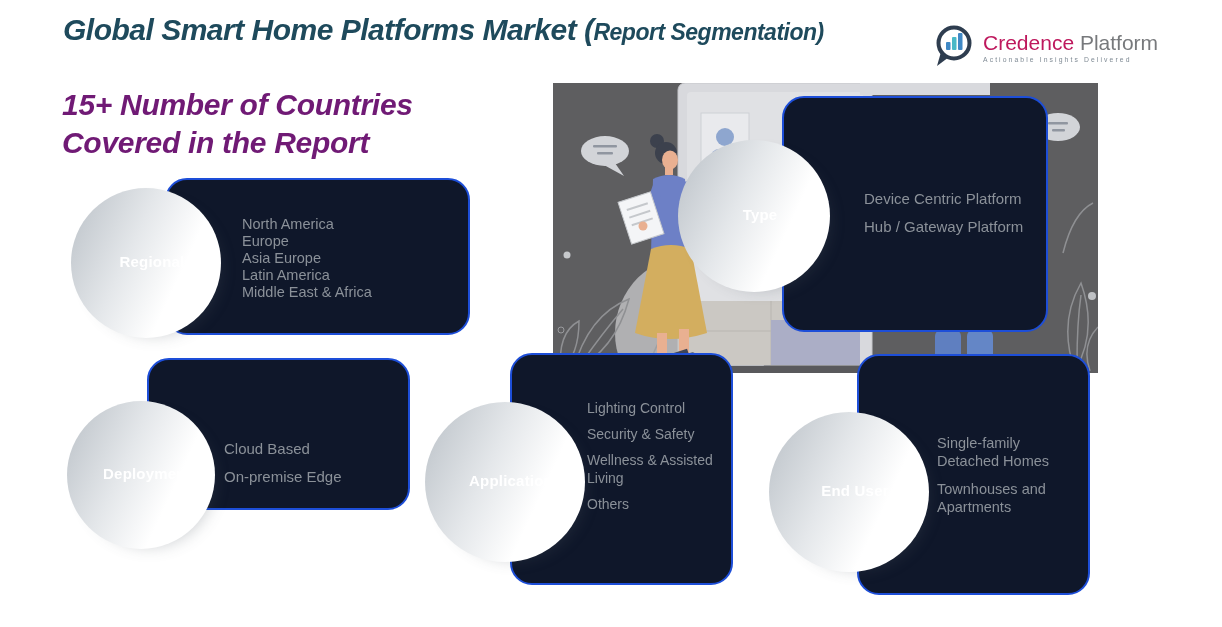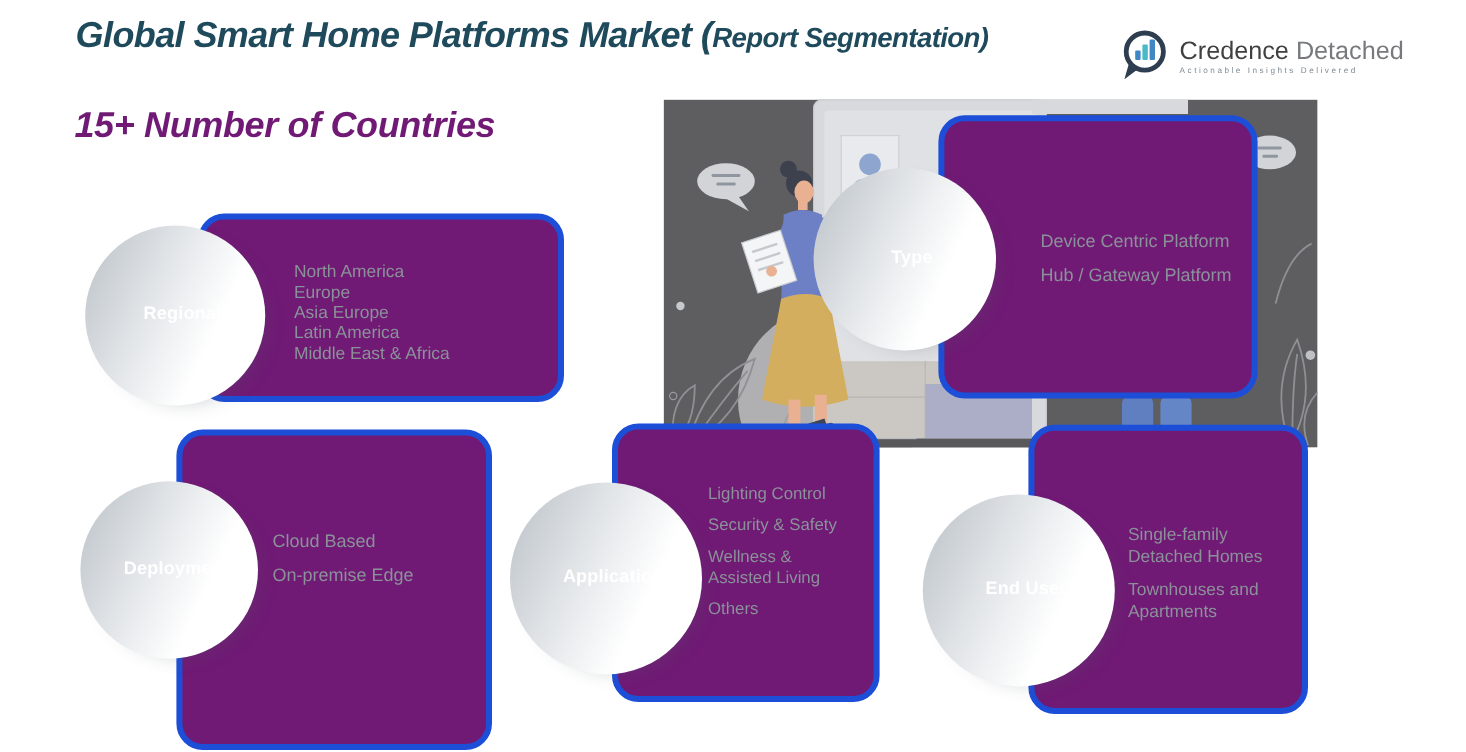--- a/index.html
+++ b/index.html
@@ -9,33 +9,33 @@
   
   .title{position:absolute;left:63px;top:13px;white-space:nowrap;
          font-style:italic;font-weight:bold;color:#1e4a5c;letter-spacing:-0.5px;}
   .title .t-main{font-size:30px;}
   .title .t-paren{font-size:23px;}
 
   .logo{position:absolute;left:933px;top:24px;display:flex;align-items:flex-start;gap:6px;}
   .logo-icon{width:44px;height:46px;flex:0 0 auto;}
   .logo-textwrap{padding-top:8px;}
   .logo-brand{font-size:21px;line-height:22px;}
-  .logo-brand .b1{color:#404040;}
+  .logo-brand .b1{color:#be185d;}
   .logo-brand .b2{color:#77797c;}
   .logo-tagline{font-size:6.8px;letter-spacing:2.1px;color:#7f8a94;margin-top:2px;white-space:nowrap;}
 
   
   .headline{position:absolute;left:62px;top:86px;font-style:italic;font-weight:bold;
             font-size:30px;line-height:38px;color:#701a75;letter-spacing:-0.3px;}
 
   
   .illo{position:absolute;left:553px;top:83px;width:545px;height:290px;z-index:1;}
 
   
-  .card{position:absolute;background:#701a75;border:5px solid #1d4ed8;border-radius:22px;
+  .card{position:absolute;background:#0f172a;border:2px solid #1d4ed8;border-radius:22px;
         box-sizing:border-box;z-index:2;}
   .list{margin:0;list-style:none;color:#8b9199;}
   .list li{margin:0;}
   .circle{position:absolute;border:5px solid #ffffff;border-radius:50%;box-sizing:border-box;
           display:flex;align-items:center;justify-content:center;z-index:3;
           box-shadow:2px 8px 16px rgba(80,90,100,.30);}
   .circle::before{content:"";position:absolute;left:-20px;top:-12px;right:-8px;bottom:-16px;
           border-radius:50%;z-index:-1;
           background:linear-gradient(115deg,#bfc5cb 5%,#e4e7ea 40%,#ffffff 68%);}
   .circle-label{color:#ffffff;font-weight:bold;font-size:15px;letter-spacing:0.2px;}
@@ -45,21 +45,21 @@
   #seg-regional .list{padding:36px 18px 0 75px;font-size:14.5px;line-height:17px;}
   #seg-regional .circle{left:86px;top:195px;width:132px;height:132px;}
 
   
   #seg-type .card{left:782px;top:96px;width:266px;height:236px;}
   #seg-type .list{padding:92px 16px 0 80px;font-size:15px;line-height:18px;}
   #seg-type .list li{margin-bottom:10px;}
   #seg-type .circle{left:693px;top:147px;width:134px;height:134px;}
 
   
-  #seg-deployment .card{left:147px;top:358px;width:263px;height:267px;}
+  #seg-deployment .card{left:147px;top:358px;width:263px;height:152px;}
   #seg-deployment .list{padding:80px 16px 0 75px;font-size:15px;line-height:18px;}
   #seg-deployment .list li{margin-bottom:10px;}
   #seg-deployment .circle{left:82px;top:408px;width:130px;height:130px;}
 
   
   #seg-application .card{left:510px;top:353px;width:223px;height:232px;}
   #seg-application .list{padding:44px 14px 0 75px;font-size:14px;line-height:18px;}
   #seg-application .list li{margin-bottom:8px;}
   #seg-application .circle{left:440px;top:409px;width:142px;height:142px;}
 
@@ -82,28 +82,29 @@
     <svg class="logo-icon" viewBox="0 0 44 46">
       <circle cx="21" cy="19" r="15.5" fill="none" stroke="#2e3d4f" stroke-width="4"></circle>
       <path d="M8,28 L4,42 L16,33 Z" fill="#2e3d4f"></path>
       <rect x="13" y="18" width="4.5" height="8" rx="1" fill="#3f88c5"></rect>
       <rect x="19" y="13" width="4.5" height="13" rx="1" fill="#49b9c7"></rect>
       <rect x="25" y="9" width="4.5" height="17" rx="1" fill="#3f88c5"></rect>
     </svg>
     <div class="logo-textwrap">
       <div class="logo-brand">
         <span class="b1">Credence</span>
-        <span class="b2">Detached</span>
+        <span class="b2">Platform</span>
       </div>
       <div class="logo-tagline">Actionable Insights Delivered</div>
     </div>
   </div>
 
   <div class="headline">
     <div>15+ Number of Countries</div>
+    <div>Covered in the Report</div>
   </div>
 
   <svg class="illo" viewBox="0 0 545 290">
     <rect x="0" y="0" width="545" height="290" fill="#5e5e60"></rect>
 
     <circle cx="140" cy="250" r="78" fill="#b0b0b2"></circle>
     <path d="M95,285 Q120,210 180,200" fill="none" stroke="#a0a0a2" stroke-width="1.5"></path>
     <path d="M150,288 Q175,240 210,235" fill="none" stroke="#a0a0a2" stroke-width="1.5"></path>
 
     <g>

